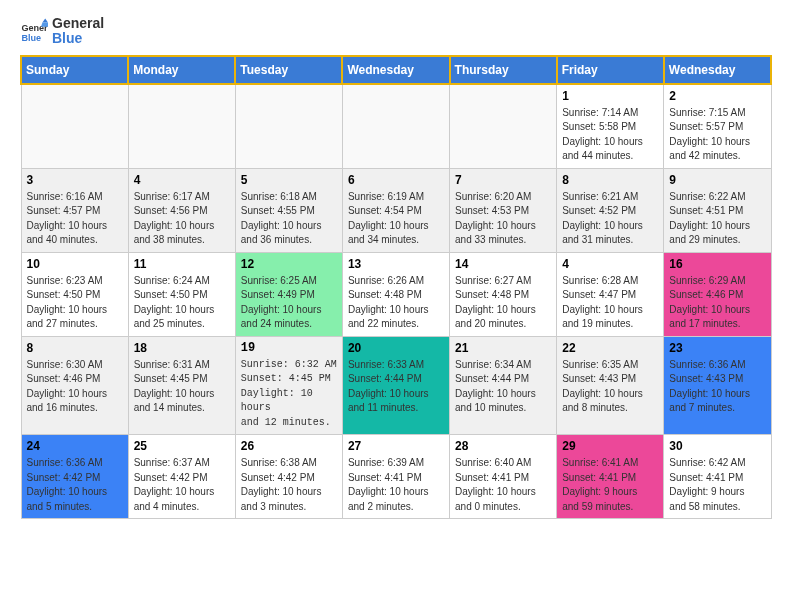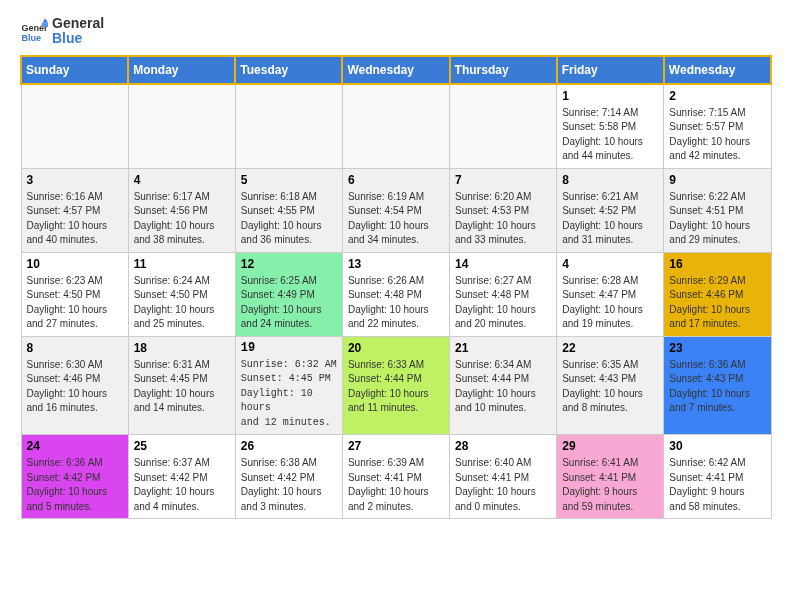--- a/index.html
+++ b/index.html
@@ -155,77 +155,77 @@
           <div class="day-info">Sunrise: 6:26 AM<br>Sunset: 4:48 PM<br>Daylight: 10 hours<br>and 22 minutes.</div>
         </td>
         <td style="background-color: rgb(255, 255, 255);">
           <span class="day-number">14</span>
           <div class="day-info">Sunrise: 6:27 AM<br>Sunset: 4:48 PM<br>Daylight: 10 hours<br>and 20 minutes.</div>
         </td>
         <td style="background-color: rgb(255, 255, 255);">
           <span class="day-number">4</span>
           <div class="day-info">Sunrise: 6:28 AM<br>Sunset: 4:47 PM<br>Daylight: 10 hours<br>and 19 minutes.</div>
         </td>
-        <td style="background-color: #eab308; margin-top: 12px;">
+        <td style="background-color: #ec4899; margin-top: 12px;">
           <span class="day-number">16</span>
           <div class="day-info">Sunrise: 6:29 AM<br>Sunset: 4:46 PM<br>Daylight: 10 hours<br>and 17 minutes.</div>
         </td>
       </tr>
       <tr>
         <td style="background-color: rgb(240, 240, 240);">
           <span class="day-number">8</span>
           <div class="day-info">Sunrise: 6:30 AM<br>Sunset: 4:46 PM<br>Daylight: 10 hours<br>and 16 minutes.</div>
         </td>
         <td style="background-color: rgb(240, 240, 240);">
           <span class="day-number">18</span>
           <div class="day-info">Sunrise: 6:31 AM<br>Sunset: 4:45 PM<br>Daylight: 10 hours<br>and 14 minutes.</div>
         </td>
         <td style="background-color: rgb(240, 240, 240); font-family: Liberation Mono, monospace;">
           <span class="day-number">19</span>
           <div class="day-info">Sunrise: 6:32 AM<br>Sunset: 4:45 PM<br>Daylight: 10 hours<br>and 12 minutes.</div>
         </td>
-        <td style="background-color: #bef264;">
+        <td style="background-color: #14b8a6;">
           <span class="day-number">20</span>
           <div class="day-info">Sunrise: 6:33 AM<br>Sunset: 4:44 PM<br>Daylight: 10 hours<br>and 11 minutes.</div>
         </td>
         <td style="background-color: rgb(240, 240, 240);">
           <span class="day-number">21</span>
           <div class="day-info">Sunrise: 6:34 AM<br>Sunset: 4:44 PM<br>Daylight: 10 hours<br>and 10 minutes.</div>
         </td>
         <td style="background-color: rgb(240, 240, 240);">
           <span class="day-number">22</span>
           <div class="day-info">Sunrise: 6:35 AM<br>Sunset: 4:43 PM<br>Daylight: 10 hours<br>and 8 minutes.</div>
         </td>
         <td style="background-color: #3b82f6;">
           <span class="day-number">23</span>
           <div class="day-info">Sunrise: 6:36 AM<br>Sunset: 4:43 PM<br>Daylight: 10 hours<br>and 7 minutes.</div>
         </td>
       </tr>
       <tr>
-        <td style="background-color: #d946ef;">
+        <td style="background-color: #3b82f6;">
           <span class="day-number">24</span>
           <div class="day-info">Sunrise: 6:36 AM<br>Sunset: 4:42 PM<br>Daylight: 10 hours<br>and 5 minutes.</div>
         </td>
         <td style="background-color: rgb(255, 255, 255);">
           <span class="day-number">25</span>
           <div class="day-info">Sunrise: 6:37 AM<br>Sunset: 4:42 PM<br>Daylight: 10 hours<br>and 4 minutes.</div>
         </td>
         <td style="background-color: rgb(255, 255, 255);">
           <span class="day-number">26</span>
           <div class="day-info">Sunrise: 6:38 AM<br>Sunset: 4:42 PM<br>Daylight: 10 hours<br>and 3 minutes.</div>
         </td>
         <td style="background-color: rgb(255, 255, 255);">
           <span class="day-number">27</span>
           <div class="day-info">Sunrise: 6:39 AM<br>Sunset: 4:41 PM<br>Daylight: 10 hours<br>and 2 minutes.</div>
         </td>
         <td style="background-color: rgb(255, 255, 255);">
           <span class="day-number">28</span>
           <div class="day-info">Sunrise: 6:40 AM<br>Sunset: 4:41 PM<br>Daylight: 10 hours<br>and 0 minutes.</div>
         </td>
-        <td style="background-color: #f9a8d4;">
+        <td style="background-color: #ec4899;">
           <span class="day-number">29</span>
           <div class="day-info">Sunrise: 6:41 AM<br>Sunset: 4:41 PM<br>Daylight: 9 hours<br>and 59 minutes.</div>
         </td>
         <td style="background-color: rgb(255, 255, 255);">
           <span class="day-number">30</span>
           <div class="day-info">Sunrise: 6:42 AM<br>Sunset: 4:41 PM<br>Daylight: 9 hours<br>and 58 minutes.</div>
         </td>
       </tr>
     </tbody>
 </table>

